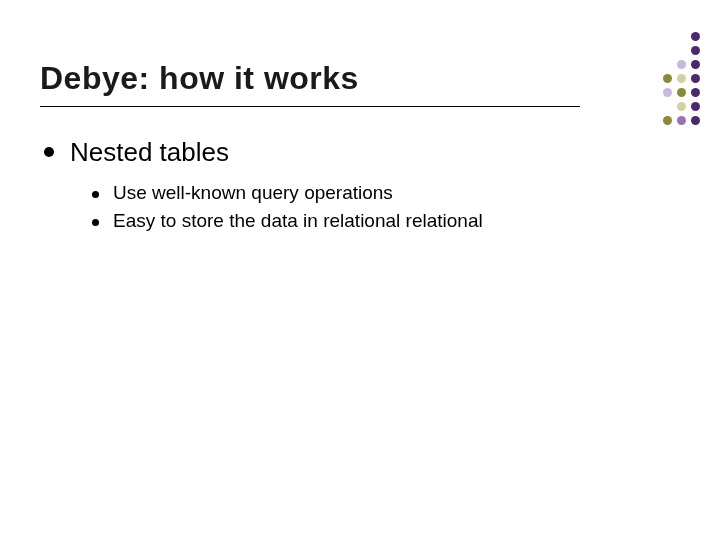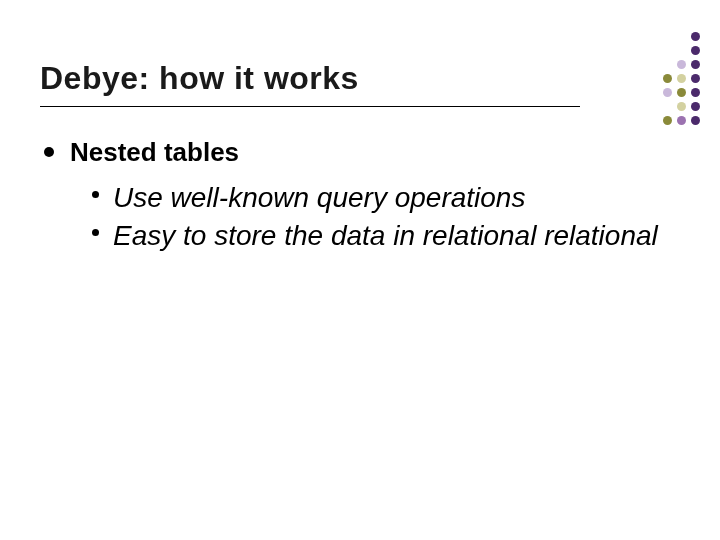--- a/index.html
+++ b/index.html
@@ -61,38 +61,36 @@
     align-items: flex-start;
     gap: 16px;
     margin-bottom: 14px;
   }
   .lvl1 .bullet {
     width: 10px; height: 10px; border-radius: 50%; background: #000;
     flex: 0 0 auto; margin-top: 10px;
   }
   .lvl1 .text {
     font-size: 26px;
-    font-weight: bold;
   }
   .lvl2-wrap {
     margin-left: 48px;
   }
   .lvl2 {
     display: flex;
     align-items: flex-start;
     gap: 14px;
     margin-bottom: 6px;
   }
   .lvl2 .bullet {
     width: 7px; height: 7px; border-radius: 50%; background: #000;
     flex: 0 0 auto; margin-top: 9px;
   }
   .lvl2 .text {
-    font-size: 28px;
-    font-style: italic;
+    font-size: 19px;
   }
 </style>
 </head>
 <body>
 
 <div class="slide">
 
   <div class="deco">
     <div class="col">
       <span class="spacer"></span>

